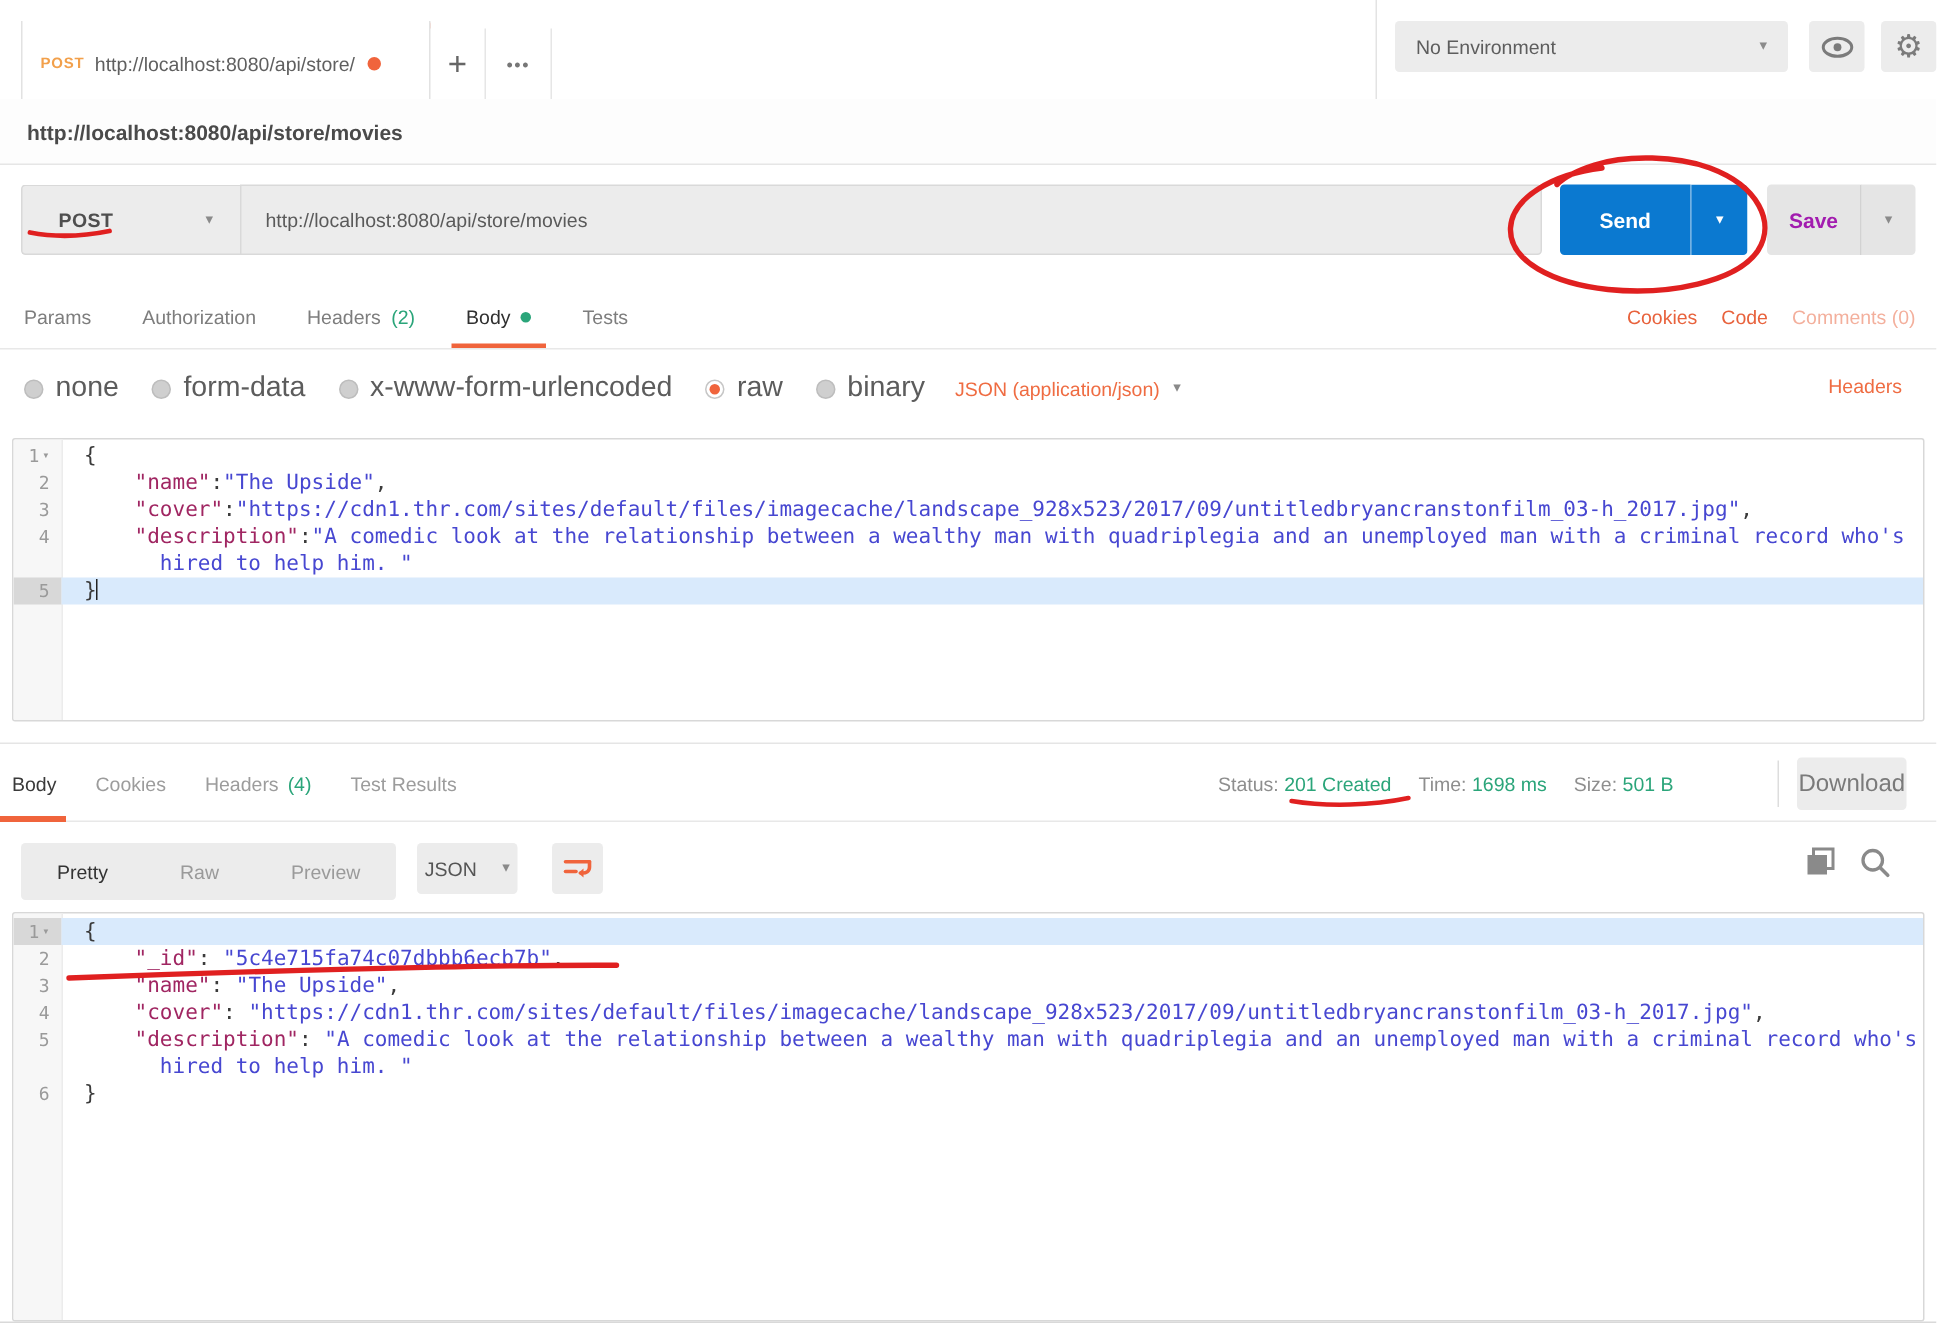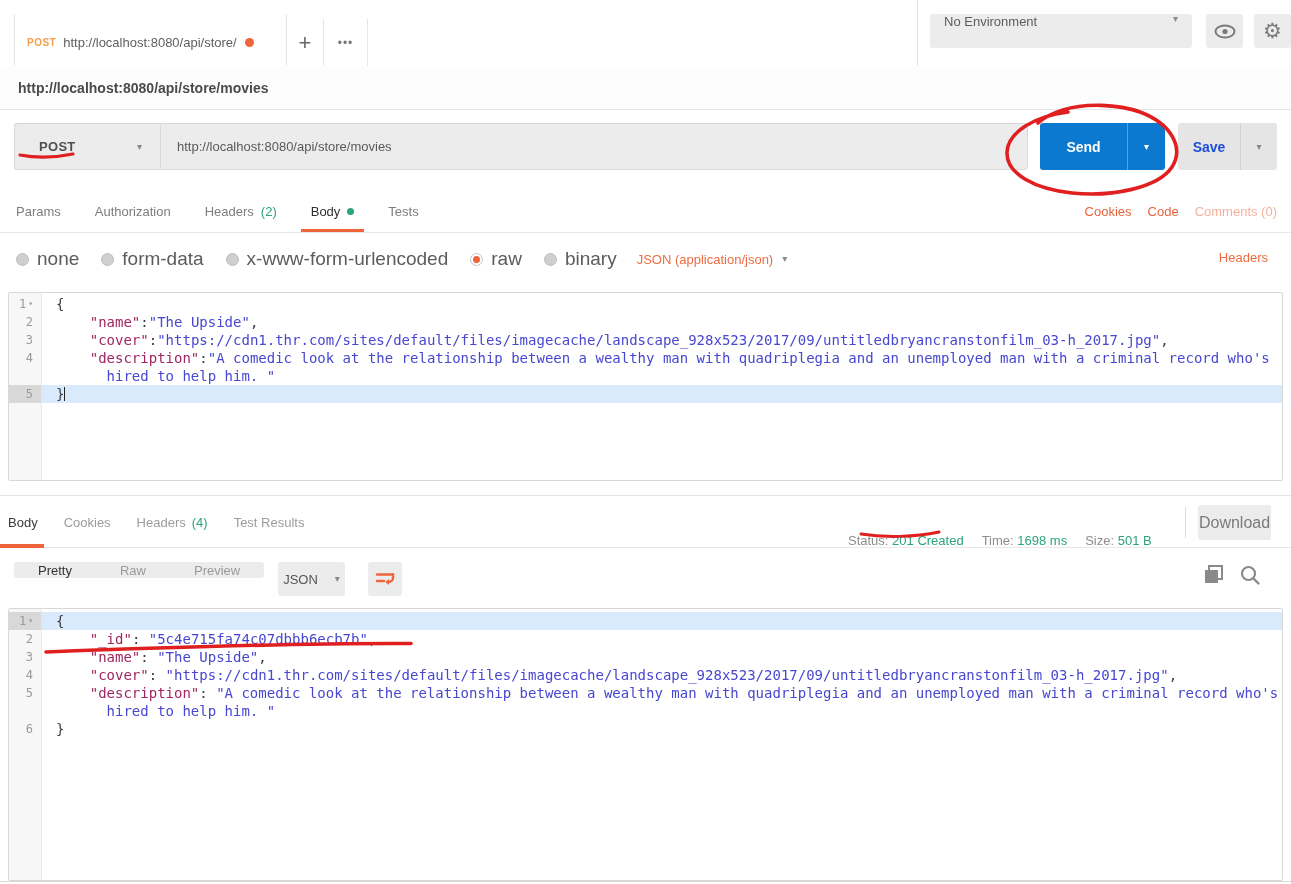--- a/index.html
+++ b/index.html
@@ -18,21 +18,21 @@
   .tab-accent{left:14px;top:14px;width:273px;height:5px;background:#f0643c;border-radius:2px 2px 0 0;}
   .tab-method{font-size:10px;font-weight:bold;color:#f2a04b;letter-spacing:.5px;margin-right:7px;}
   .tab-url{font-size:13px;color:#5f5f5f;white-space:nowrap;overflow:hidden;max-width:200px;}
   .tab-dot{width:9px;height:9px;border-radius:50%;background:#f0643c;margin-left:8px;flex:none;}
   .tab-plus{left:287px;top:19px;width:37px;height:47px;border-right:1px solid #e6e6e6;box-sizing:border-box;
     display:flex;align-items:center;justify-content:center;font-size:22px;color:#666;font-weight:300;}
   .tab-more{left:324px;top:19px;width:44px;height:47px;border-right:1px solid #e6e6e6;box-sizing:border-box;
     display:flex;align-items:center;justify-content:center;font-size:12px;color:#777;letter-spacing:1px;}
   .top-sep{left:917px;top:0;width:1px;height:66px;background:#e3e3e3;}
   .env-select{left:930px;top:14px;width:262px;height:34px;background:#ececec;border-radius:3px;
-    display:flex;padding:0 14px;box-sizing:border-box;font-size:13px;color:#5d5d5d;}
+    display:flex;align-items:center;padding:0 14px;box-sizing:border-box;font-size:13px;color:#5d5d5d;}
   .env-select .caret{margin-left:auto;}
   .caret{font-size:10px;color:#8a8a8a;line-height:1;}
   .icon-btn{background:#ececec;border-radius:3px;display:flex;align-items:center;justify-content:center;}
   .eye-btn{left:1206px;top:14px;width:37px;height:34px;}
   .gear-btn{left:1254px;top:14px;width:37px;height:34px;font-size:21px;color:#7b7b7b;}
 
   
   .title-row{left:0;top:66px;width:1291px;height:44px;border-bottom:1px solid #e6e6e6;box-sizing:border-box;
     display:flex;align-items:center;padding-left:18px;background:#fdfdfd;}
   .title-row span{font-size:14px;font-weight:bold;color:#4a4a4a;}
@@ -46,21 +46,21 @@
   .url-field{left:160px;top:123px;width:868px;height:47px;background:#ececec;
     border:1px solid #d9d9d9;border-radius:0 3px 3px 0;box-sizing:border-box;
     display:flex;align-items:center;padding:0 16px;font-size:13px;color:#5a5a5a;}
   .send-btn{left:1040px;top:123px;width:87px;height:47px;background:#0b79d0;border-radius:3px 0 0 3px;
     display:flex;align-items:center;justify-content:center;color:#fff;font-size:14px;font-weight:bold;}
   .send-caret{left:1127px;top:123px;width:38px;height:47px;background:#0b79d0;border-radius:0 3px 3px 0;
     border-left:1px solid rgba(255,255,255,.3);box-sizing:border-box;
     display:flex;align-items:center;justify-content:center;}
   .send-caret .caret{color:#fff;}
   .save-btn{left:1178px;top:123px;width:62px;height:47px;background:#e5e5e5;border-radius:3px 0 0 3px;
-    display:flex;align-items:center;justify-content:center;color:#1d4ed8;font-size:14px;font-weight:bold;}
+    display:flex;align-items:center;justify-content:center;color:#a21caf;font-size:14px;font-weight:bold;}
   .save-caret{left:1240px;top:123px;width:37px;height:47px;background:#e5e5e5;border-radius:0 3px 3px 0;
     border-left:1px solid #d2d2d2;box-sizing:border-box;display:flex;align-items:center;justify-content:center;}
 
   
   .req-tabs-row{left:0;top:190px;width:1291px;height:43px;border-bottom:1px solid #e8e8e8;box-sizing:border-box;}
   .req-tabs{position:absolute;left:14px;top:0;height:42px;display:flex;gap:30px;}
   .rtab{display:flex;align-items:center;gap:7px;font-size:13px;color:#7d7d7d;height:42px;position:relative;padding:0 2px;justify-content:flex-end;}
   .rtab.active{color:#303030;}
   .rtab.active::after{content:"";position:absolute;left:-8px;right:-8px;bottom:0;height:3px;background:#f0643c;}
   .rtab .cnt{color:#2ba57a;}
@@ -98,30 +98,30 @@
   .seg-pun{color:#3b3b3b;}
   .cursor{display:inline-block;width:1px;height:14px;background:#222;vertical-align:-2px;}
 
   
   .resp-meta{left:0;top:495px;width:1291px;height:53px;border-top:1px solid #e5e5e5;border-bottom:1px solid #e8e8e8;box-sizing:border-box;}
   .resp-tabs{position:absolute;left:8px;top:0;height:52px;display:flex;gap:26px;}
   .ptab{display:flex;align-items:center;gap:6px;font-size:13px;color:#9c9c9c;height:52px;position:relative;}
   .ptab.active{color:#3a3a3a;}
   .ptab.active::after{content:"";position:absolute;left:-8px;right:-6px;bottom:0;height:4px;background:#f0643c;}
   .ptab .cnt{color:#2ba57a;}
-  .status-group{position:absolute;left:812px;top:0;height:52px;display:flex;align-items:flex-end;gap:18px;font-size:13px;margin-left:36px;}
+  .status-group{position:absolute;left:812px;top:0;height:52px;display:flex;align-items:center;gap:18px;font-size:13px;}
   .stat .lab{color:#8e8e8e;}
   .stat .val{color:#2ba57a;}
   .meta-sep{position:absolute;left:1185px;top:11px;width:1px;height:31px;background:#ddd;}
   .download-btn{position:absolute;left:1198px;top:9px;width:73px;height:35px;background:#ececec;border-radius:3px;
     display:flex;align-items:center;justify-content:center;font-size:16px;color:#7a7a7a;}
 
   
   .pretty-bar{left:0;top:548px;width:1291px;height:60px;}
-  .view-group{position:absolute;left:14px;top:14px;height:16px;background:#ececec;border-radius:3px;
+  .view-group{position:absolute;left:14px;top:14px;height:38px;background:#ececec;border-radius:3px;
     display:flex;align-items:center;}
   .vbtn{padding:0 24px;font-size:13px;color:#9a9a9a;height:34px;display:flex;align-items:center;}
   .vbtn.active{color:#333;}
   .fmt-select{position:absolute;left:278px;top:14px;width:67px;height:34px;background:#ececec;border-radius:3px;
     display:flex;align-items:center;justify-content:center;gap:17px;font-size:13px;color:#555;}
   .wrap-btn{position:absolute;left:368px;top:14px;width:34px;height:34px;background:#ececec;border-radius:3px;
     display:flex;align-items:center;justify-content:center;}
   .copy-icon{position:absolute;left:1203px;top:16px;}
   .search-icon{position:absolute;left:1239px;top:16px;}
 

